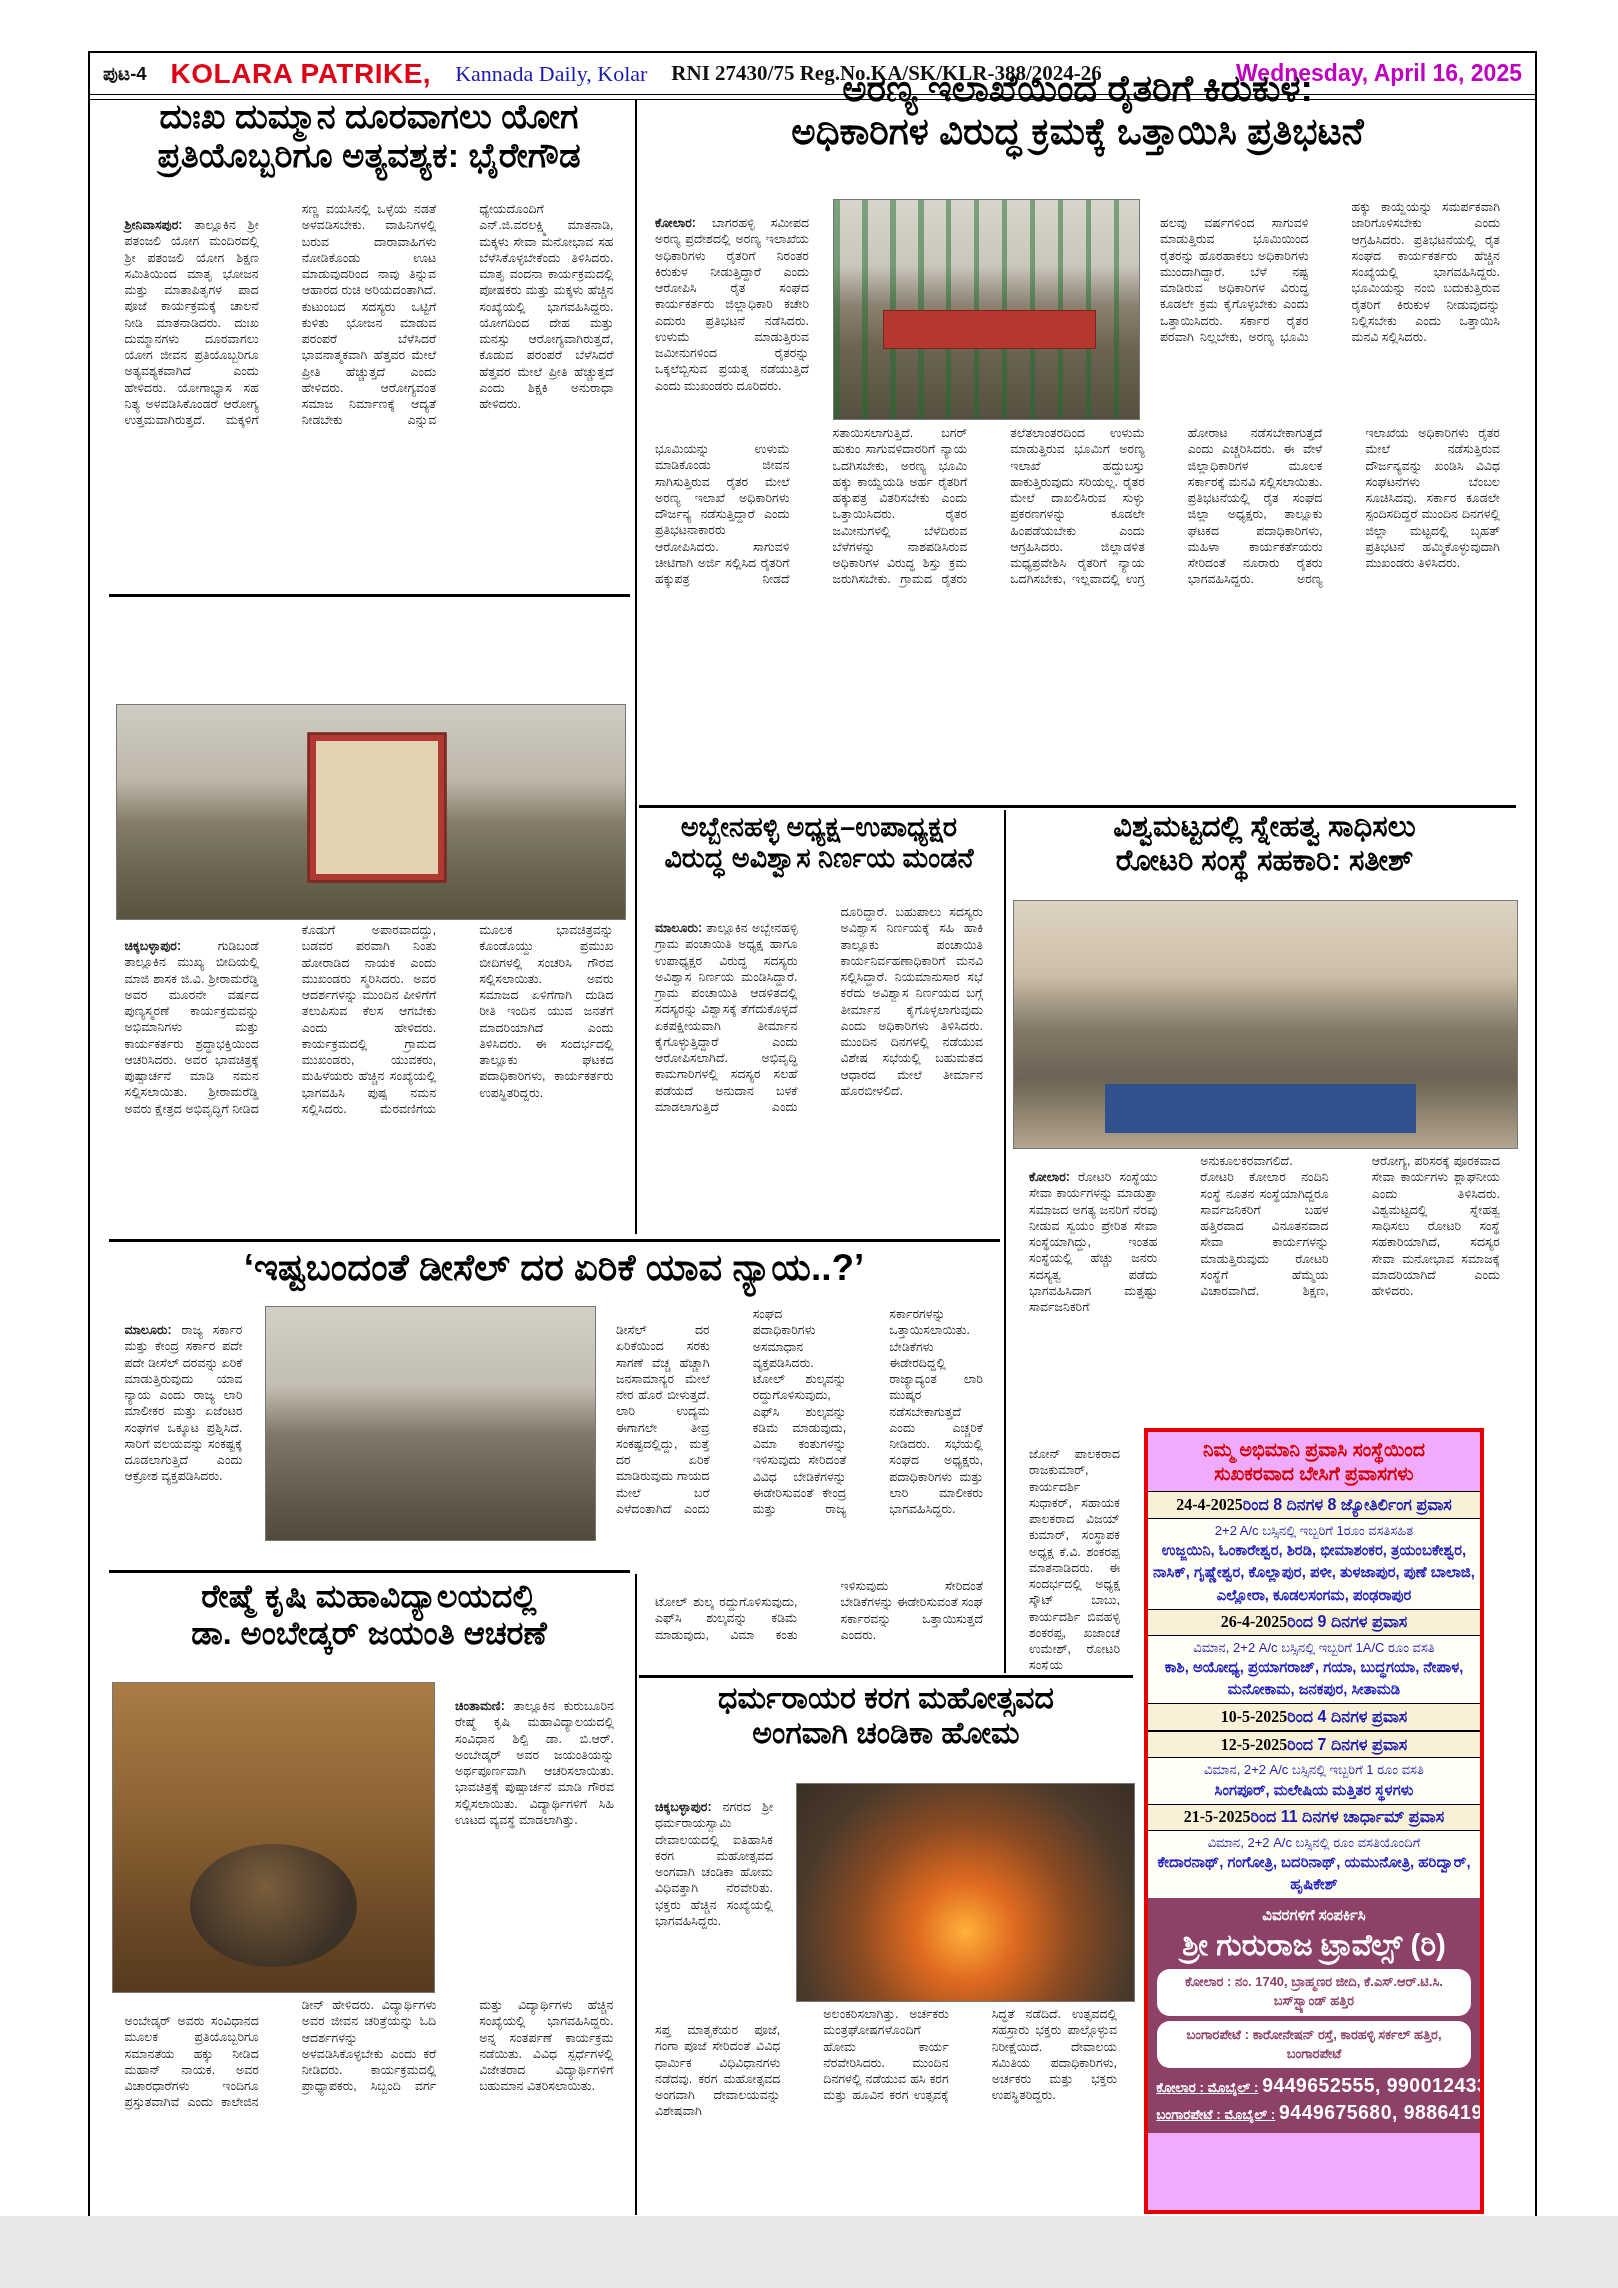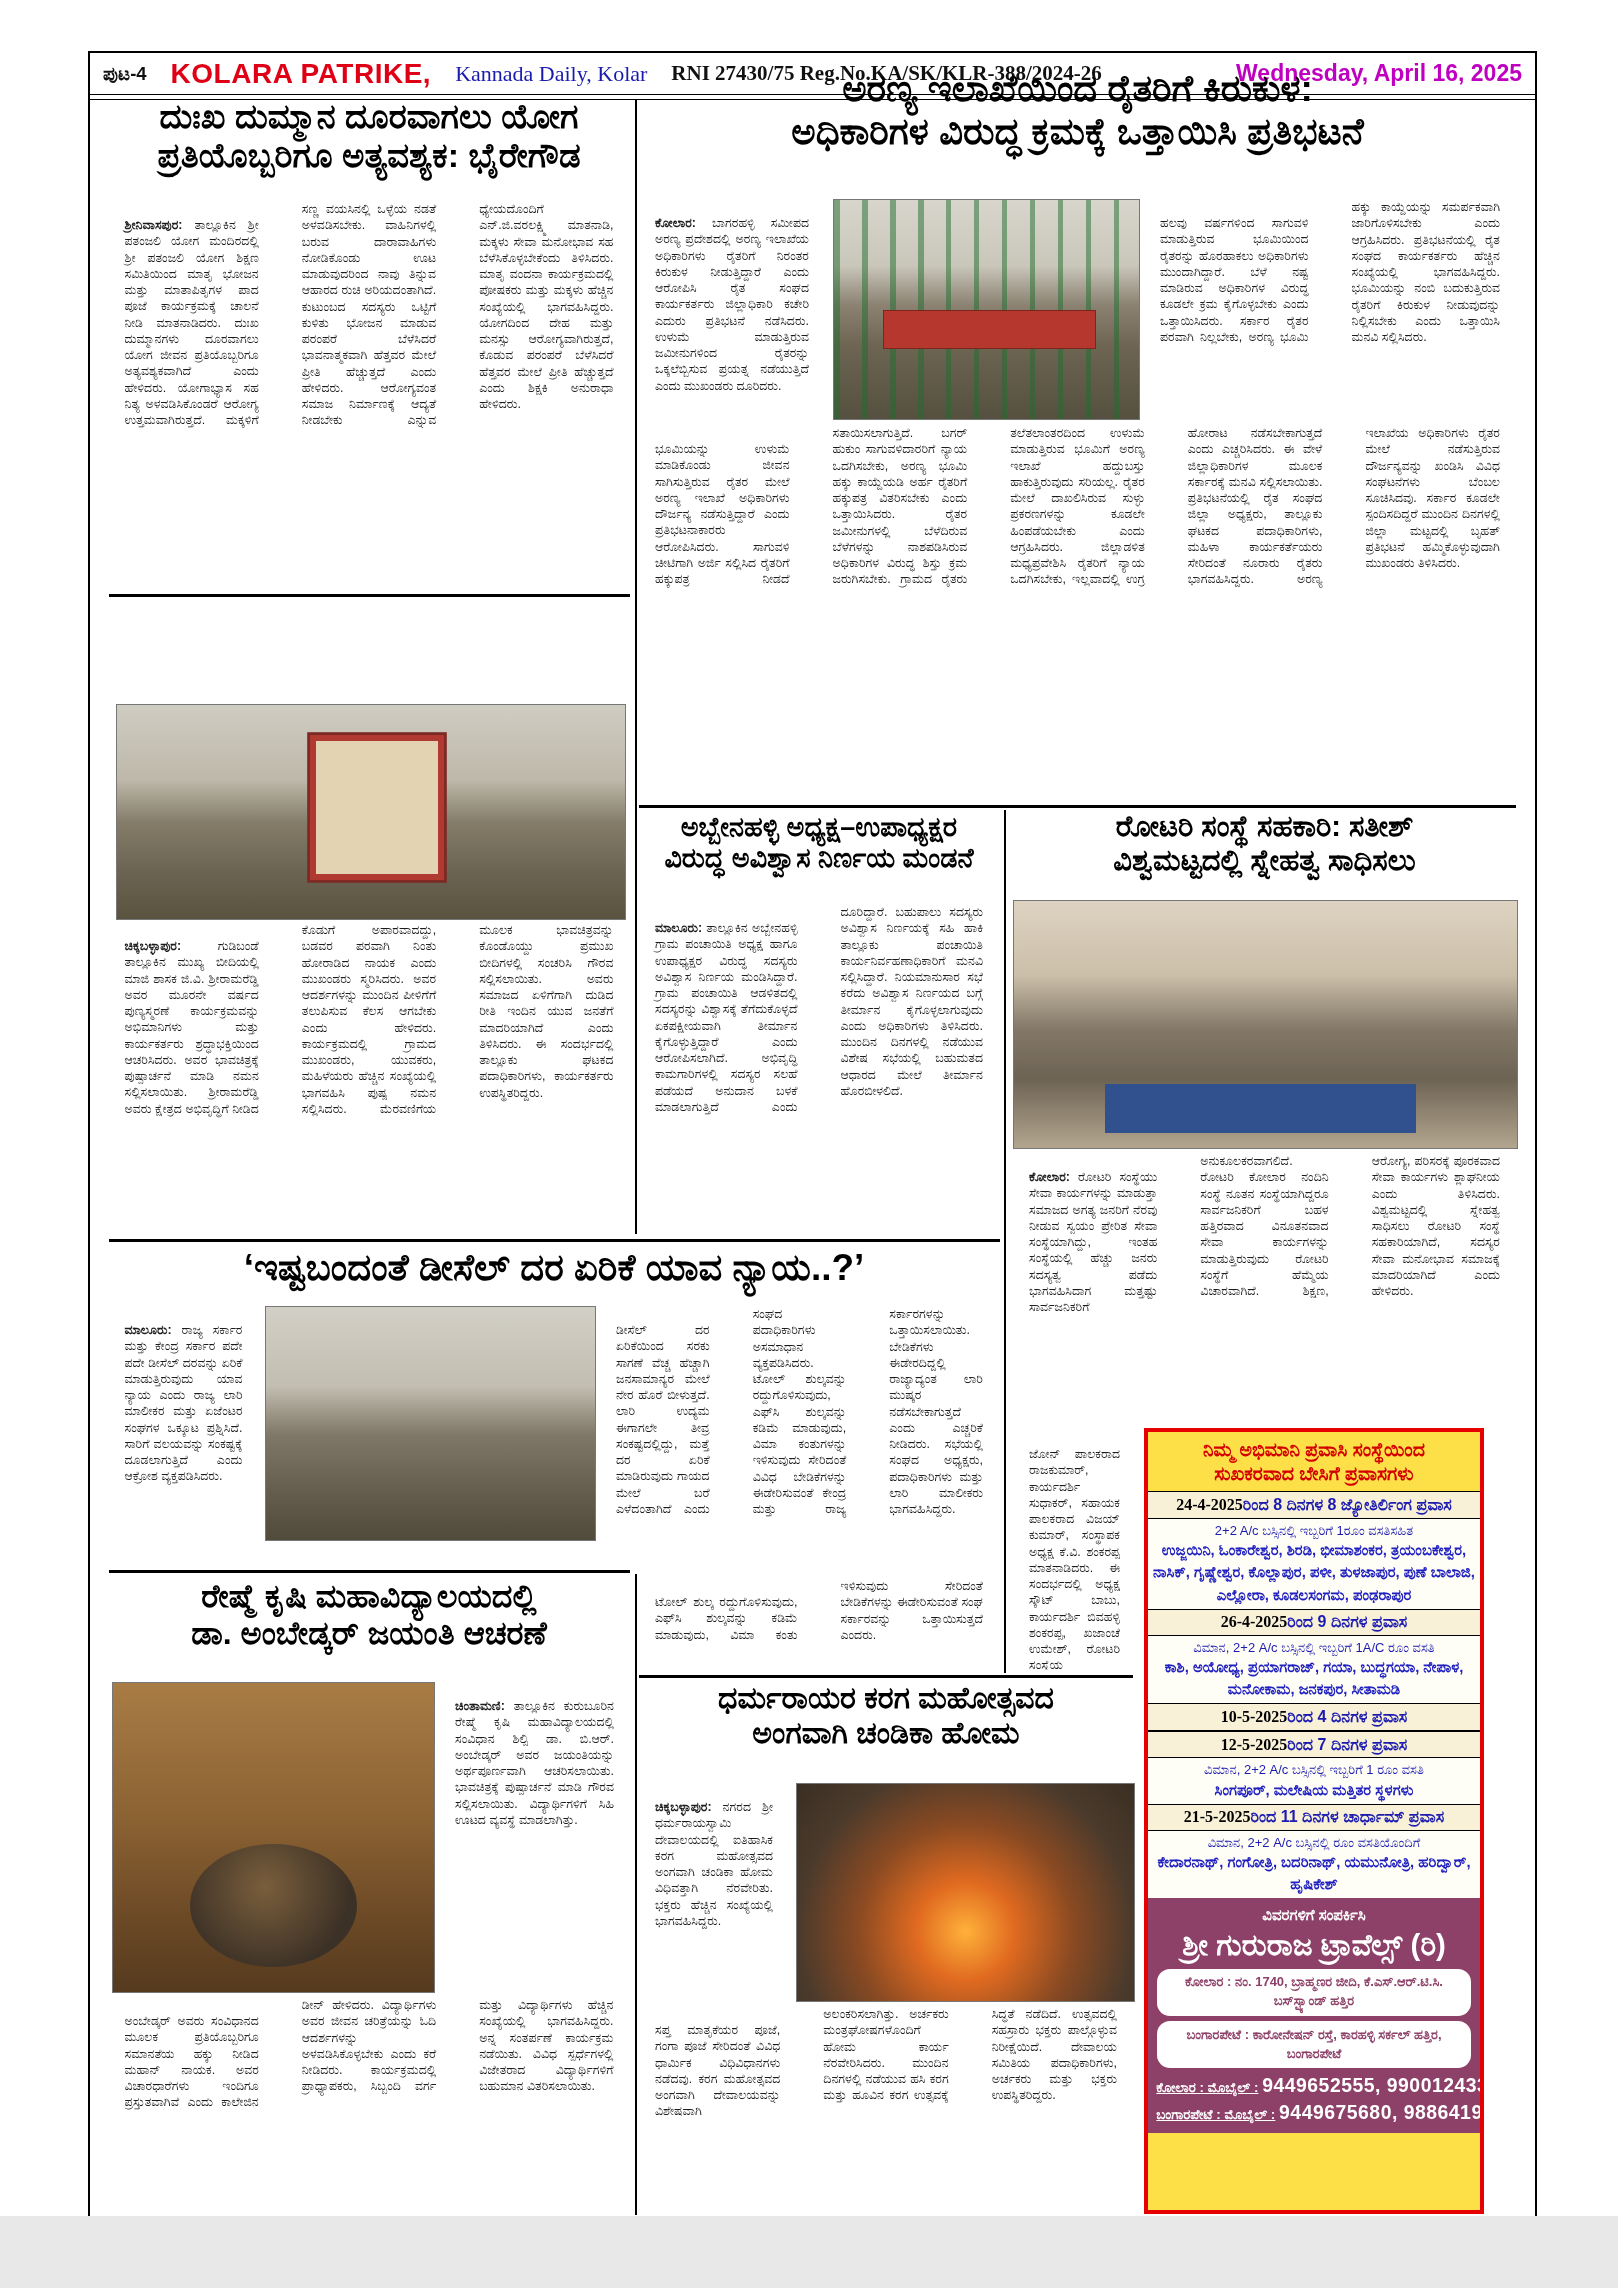--- a/index.html
+++ b/index.html
@@ -67,21 +67,21 @@
   #photo-diesel{left:175px;top:1253px;width:329px;height:233px;
     background:linear-gradient(180deg,#d2cfc6 0%,#c2beb1 34%,#7f7767 55%,#645c4c 80%,#514b3c 100%);}
   #photo-silk{left:22px;top:1629px;width:321px;height:309px;
     background:linear-gradient(180deg,#a97c45 0%,#8a6132 45%,#6d4a26 75%,#553a1e 100%);}
   #photo-silk .pot{position:absolute;left:24%;bottom:8%;width:52%;height:40%;border-radius:50%;
     background:radial-gradient(circle at 45% 35%,#7a5e3c 0%,#3c3126 70%);}
   #photo-karaga{left:706px;top:1730px;width:337px;height:217px;
     background:radial-gradient(circle at 50% 68%,#ffb13a 0%,#e06a20 22%,#8a4a22 48%,#4a3a2c 75%,#3a2e22 100%);}
   
   .adbox{position:absolute;left:1054px;top:1375px;width:340px;height:786px;box-sizing:border-box;
-         border:4.6px solid #e60000;background:#fde047;overflow:hidden;}
+         border:4.6px solid #e60000;background:#f0abfc;overflow:hidden;}
   .ad-header{color:#d40000;font-weight:bold;font-size:19px;text-align:center;padding:5.5px 3.7px 4.6px;line-height:1.3;}
   .ad-daterow{border-top:1.8px solid #000;border-bottom:1.8px solid #000;text-align:center;
               font-weight:bold;font-size:16px;padding:3.7px 1.8px;background:#f8f1d8;}
   .ad-daterow .d{color:#000;font-family:"Liberation Serif",serif;}
   .ad-daterow .r{color:#1b1bb0;}
   .ad-white{background:#fffef6;padding:2.8px 4.6px;text-align:center;}
   .ad-detail{color:#1b1bb0;font-size:13px;line-height:1.35;}
   .ad-dest{color:#2020c0;font-weight:bold;font-size:14.8px;line-height:1.5;}
   .ad-contact{background:#8d4068;color:#fff;text-align:center;padding:7.4px 8.3px 9.2px;}
   .ad-contact .lbl{font-weight:bold;font-size:15px;}
@@ -147,22 +147,22 @@
     <div class="hrule" style="left:549px;top:752px;width:877px;"></div>
     <div class="headline" id="h-abben">
       <div>ಅಬ್ಬೇನಹಳ್ಳಿ ಅಧ್ಯಕ್ಷ–ಉಪಾಧ್ಯಕ್ಷರ</div>
       <div>ವಿರುದ್ಧ ಅವಿಶ್ವಾಸ ನಿರ್ಣಯ ಮಂಡನೆ</div>
     </div>
     <div class="body-block cols-2" id="b-abben">
       <p><span class="dl">ಮಾಲೂರು:</span> <span>ತಾಲ್ಲೂಕಿನ ಅಬ್ಬೇನಹಳ್ಳಿ ಗ್ರಾಮ ಪಂಚಾಯಿತಿ ಅಧ್ಯಕ್ಷ ಹಾಗೂ ಉಪಾಧ್ಯಕ್ಷರ ವಿರುದ್ಧ ಸದಸ್ಯರು ಅವಿಶ್ವಾಸ ನಿರ್ಣಯ ಮಂಡಿಸಿದ್ದಾರೆ. ಗ್ರಾಮ ಪಂಚಾಯಿತಿ ಆಡಳಿತದಲ್ಲಿ ಸದಸ್ಯರನ್ನು ವಿಶ್ವಾಸಕ್ಕೆ ತೆಗೆದುಕೊಳ್ಳದೆ ಏಕಪಕ್ಷೀಯವಾಗಿ ತೀರ್ಮಾನ ಕೈಗೊಳ್ಳುತ್ತಿದ್ದಾರೆ ಎಂದು ಆರೋಪಿಸಲಾಗಿದೆ. ಅಭಿವೃದ್ಧಿ ಕಾಮಗಾರಿಗಳಲ್ಲಿ ಸದಸ್ಯರ ಸಲಹೆ ಪಡೆಯದೆ ಅನುದಾನ ಬಳಕೆ ಮಾಡಲಾಗುತ್ತಿದೆ ಎಂದು ದೂರಿದ್ದಾರೆ. ಬಹುಪಾಲು ಸದಸ್ಯರು ಅವಿಶ್ವಾಸ ನಿರ್ಣಯಕ್ಕೆ ಸಹಿ ಹಾಕಿ ತಾಲ್ಲೂಕು ಪಂಚಾಯಿತಿ ಕಾರ್ಯನಿರ್ವಹಣಾಧಿಕಾರಿಗೆ ಮನವಿ ಸಲ್ಲಿಸಿದ್ದಾರೆ. ನಿಯಮಾನುಸಾರ ಸಭೆ ಕರೆದು ಅವಿಶ್ವಾಸ ನಿರ್ಣಯದ ಬಗ್ಗೆ ತೀರ್ಮಾನ ಕೈಗೊಳ್ಳಲಾಗುವುದು ಎಂದು ಅಧಿಕಾರಿಗಳು ತಿಳಿಸಿದರು. ಮುಂದಿನ ದಿನಗಳಲ್ಲಿ ನಡೆಯುವ ವಿಶೇಷ ಸಭೆಯಲ್ಲಿ ಬಹುಮತದ ಆಧಾರದ ಮೇಲೆ ತೀರ್ಮಾನ ಹೊರಬೀಳಲಿದೆ.</span></p>
     </div>
 
     <div class="headline" id="h-rotary">
+      <div>ವಿಶ್ವಮಟ್ಟದಲ್ಲಿ ಸ್ನೇಹತ್ವ ಸಾಧಿಸಲು</div>
       <div>ರೋಟರಿ ಸಂಸ್ಥೆ ಸಹಕಾರಿ: ಸತೀಶ್</div>
-      <div>ವಿಶ್ವಮಟ್ಟದಲ್ಲಿ ಸ್ನೇಹತ್ವ ಸಾಧಿಸಲು</div>
     </div>
     <div class="photo" id="photo-rotary">
       <div class="table"></div>
     </div>
     <div class="body-block cols-3" id="b-rotary">
       <p><span class="dl">ಕೋಲಾರ:</span> <span>ರೋಟರಿ ಸಂಸ್ಥೆಯು ಸೇವಾ ಕಾರ್ಯಗಳನ್ನು ಮಾಡುತ್ತಾ ಸಮಾಜದ ಅಗತ್ಯ ಜನರಿಗೆ ನೆರವು ನೀಡುವ ಸ್ವಯಂ ಪ್ರೇರಿತ ಸೇವಾ ಸಂಸ್ಥೆಯಾಗಿದ್ದು, ಇಂತಹ ಸಂಸ್ಥೆಯಲ್ಲಿ ಹೆಚ್ಚು ಜನರು ಸದಸ್ಯತ್ವ ಪಡೆದು ಭಾಗವಹಿಸಿದಾಗ ಮತ್ತಷ್ಟು ಸಾರ್ವಜನಿಕರಿಗೆ ಅನುಕೂಲಕರವಾಗಲಿದೆ. ರೋಟರಿ ಕೋಲಾರ ನಂದಿನಿ ಸಂಸ್ಥೆ ನೂತನ ಸಂಸ್ಥೆಯಾಗಿದ್ದರೂ ಸಾರ್ವಜನಿಕರಿಗೆ ಬಹಳ ಹತ್ತಿರವಾದ ವಿನೂತನವಾದ ಸೇವಾ ಕಾರ್ಯಗಳನ್ನು ಮಾಡುತ್ತಿರುವುದು ರೋಟರಿ ಸಂಸ್ಥೆಗೆ ಹೆಮ್ಮೆಯ ವಿಚಾರವಾಗಿದೆ. ಶಿಕ್ಷಣ, ಆರೋಗ್ಯ, ಪರಿಸರಕ್ಕೆ ಪೂರಕವಾದ ಸೇವಾ ಕಾರ್ಯಗಳು ಶ್ಲಾಘನೀಯ ಎಂದು ತಿಳಿಸಿದರು. ವಿಶ್ವಮಟ್ಟದಲ್ಲಿ ಸ್ನೇಹತ್ವ ಸಾಧಿಸಲು ರೋಟರಿ ಸಂಸ್ಥೆ ಸಹಕಾರಿಯಾಗಿದೆ, ಸದಸ್ಯರ ಸೇವಾ ಮನೋಭಾವ ಸಮಾಜಕ್ಕೆ ಮಾದರಿಯಾಗಿದೆ ಎಂದು ಹೇಳಿದರು.</span></p>
     </div>
     <div class="body-block" id="b-rotary-cont">
       <p><span>ಜೋನ್ ಪಾಲಕರಾದ ರಾಜಕುಮಾರ್, ಕಾರ್ಯದರ್ಶಿ ಸುಧಾಕರ್, ಸಹಾಯಕ ಪಾಲಕರಾದ ವಿಜಯ್ ಕುಮಾರ್, ಸಂಸ್ಥಾಪಕ ಅಧ್ಯಕ್ಷ ಕೆ.ವಿ. ಶಂಕರಪ್ಪ ಮಾತನಾಡಿದರು. ಈ ಸಂದರ್ಭದಲ್ಲಿ ಅಧ್ಯಕ್ಷ ಸ್ಕೌಟ್ ಬಾಬು, ಕಾರ್ಯದರ್ಶಿ ಬಿವಹಳ್ಳಿ ಶಂಕರಪ್ಪ, ಖಜಾಂಚೆ ಉಮೇಶ್, ರೋಟರಿ ಸಂಸ್ಥೆಯ ನಿರ್ದೇಶಕರುಗಳು ಉಪಸ್ಥಿತರಿದ್ದರು.</span></p>
     </div>

